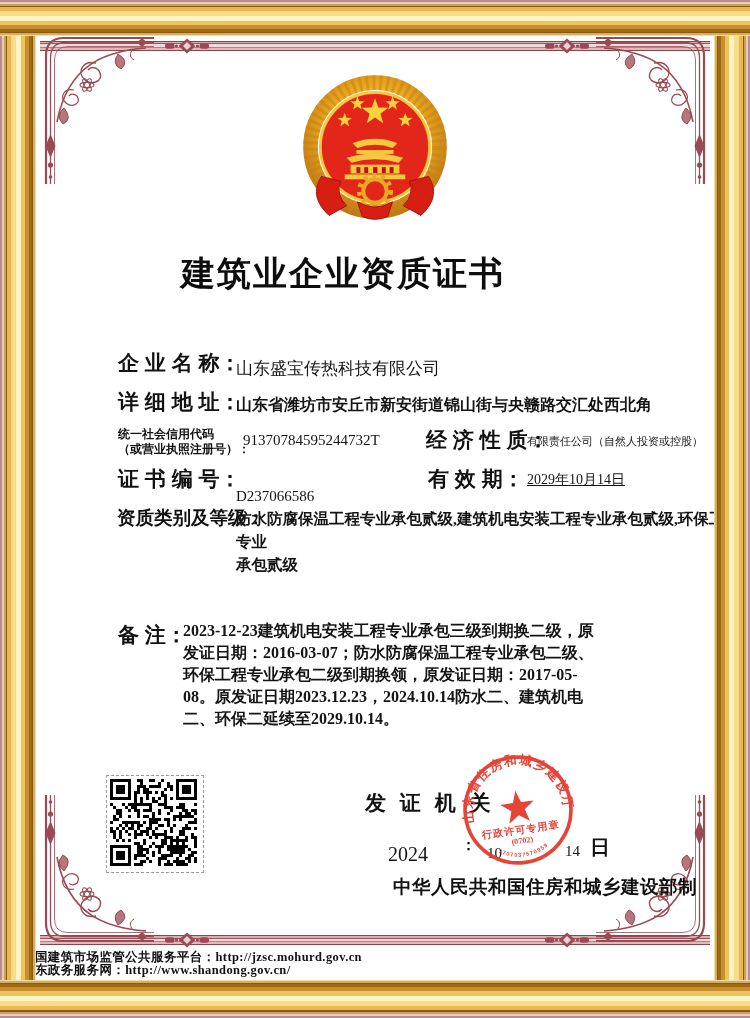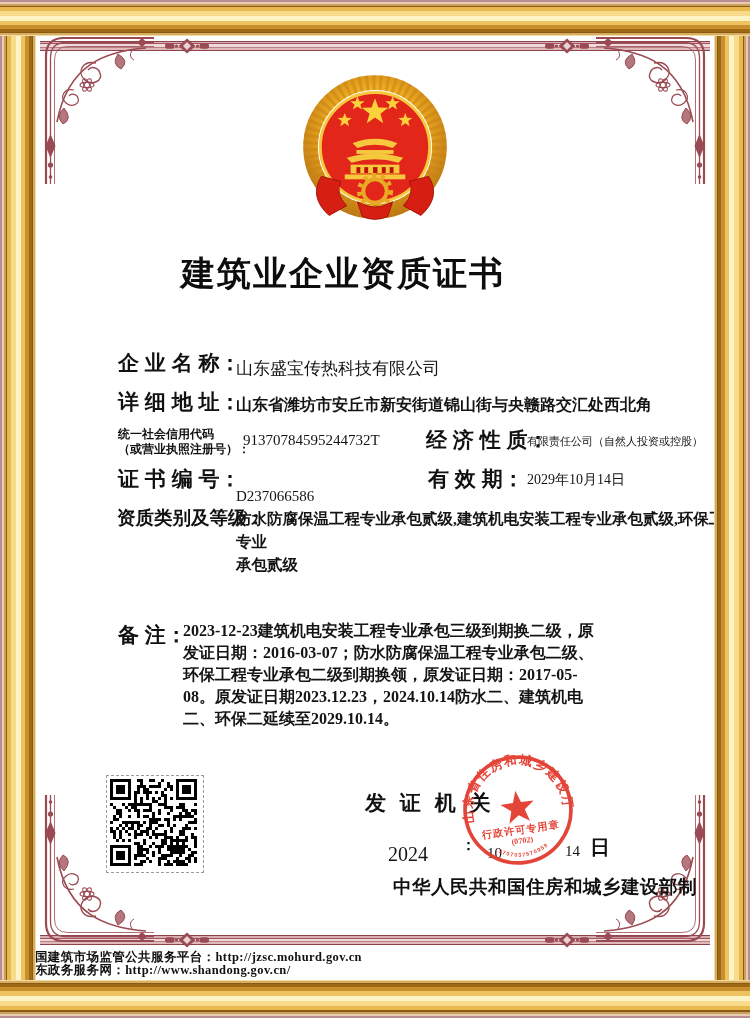--- a/index.html
+++ b/index.html
@@ -182,21 +182,21 @@
 （或营业执照注册号）：</div>
   <div class="abs val" style="left:243px;top:432px;font-size:15px;">91370784595244732T</div>
 
   <div class="abs lbl" style="left:426px;top:426px;font-size:21px;">经 济 性 质：</div>
   <div class="abs val" style="left:527px;top:434px;font-size:11px;">有限责任公司（自然人投资或控股）</div>
 
   <div class="abs lbl" style="left:118px;top:465px;font-size:21px;">证 书 编 号：</div>
   <div class="abs val" style="left:236px;top:488px;font-size:15px;">D237066586</div>
 
   <div class="abs lbl" style="left:428px;top:465px;font-size:21px;">有  效  期：</div>
-  <div class="abs val" style="left:527px;top:471px;font-size:14px;">2029年10月14日</div>
+  <div class="abs val" style="left:527px;top:471px;font-size:14px;text-decoration:underline;">2029年10月14日</div>
 
   <div class="abs lbl" style="left:117px;top:505px;font-size:18.5px;">资质类别及等级：</div>
   <div class="abs val preline" style="left:236px;top:507px;font-size:15.5px;line-height:23px;font-weight:700;">防水防腐保温工程专业承包贰级,建筑机电安装工程专业承包贰级,环保工程专业
 承包贰级</div>
 
   <div class="abs lbl" style="left:118px;top:621px;font-size:21px;">备  注：</div>
   <div class="abs val preline" style="left:183px;top:620px;font-size:16px;line-height:22px;font-weight:700;">2023-12-23建筑机电安装工程专业承包三级到期换二级，原
 发证日期：2016-03-07；防水防腐保温工程专业承包二级、
 环保工程专业承包二级到期换领，原发证日期：2017-05-
 08。原发证日期2023.12.23，2024.10.14防水二、建筑机电

